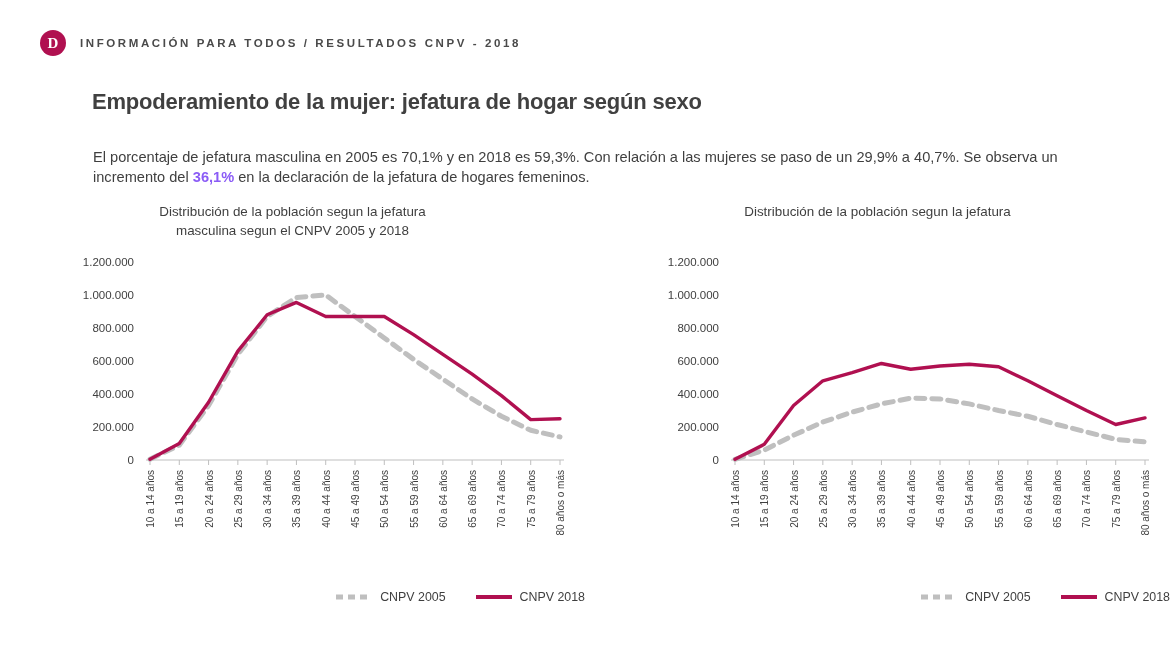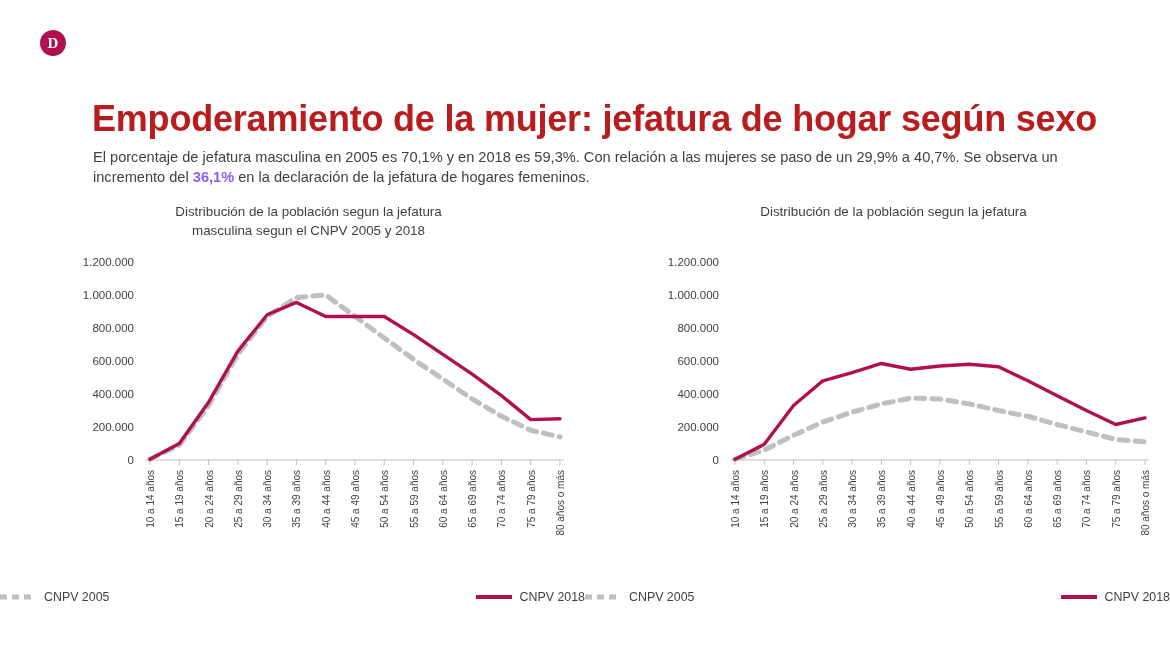--- a/index.html
+++ b/index.html
@@ -43,23 +43,23 @@
     letter-spacing: 2.6px;
     color: #4a4a4a;
     white-space: nowrap;
   }
 
   
   .title {
     position: absolute;
     top: 74px;
     left: 92px;
-    font-size: 36px;
-    font-weight: bold;
-    color: #b91c1c;
+    font-size: 22px;
+    font-weight: bold;
+    color: #404040;
     letter-spacing: -0.2px;
   }
 
   
   .lead {
     position: absolute;
     top: 132px;
     left: 93px;
     width: 990px;
     font-size: 14.6px;
@@ -86,53 +86,53 @@
   }
   .chart-title {
     position: absolute;
     top: 12px;
     left: 0;
     width: 100%;
     text-align: center;
     font-size: 13.4px;
     line-height: 1.45;
     color: #3f3f3f;
-    margin-left: 16px;
   }
   .chart-title .l2 { display: block; }
 
   .plot-wrap {
     position: absolute;
     top: 62px;
     left: 0;
     width: 585px;
     height: 300px;
   }
   .plot-svg { display: block; }
 
   .legend {
     position: absolute;
     bottom: 36px;
     left: 0;
     width: 585px;
     display: flex;
-    justify-content: space-between;
+    justify-content: flex-end;
     align-items: center;
-    gap: 18px;
+    gap: 30px;
     font-size: 12.4px;
     color: #3f3f3f;
   }
   .legend-item { display: flex; align-items: center; gap: 8px; }
   .swatch { display: block; }
 </style>
 </head>
 <body>
 
 <div class="header">
   <div class="logo-badge">D</div>
+  <div class="eyebrow">INFORMACIÓN PARA TODOS / RESULTADOS CNPV - 2018</div>
 </div>
 
 <h1 class="title">Empoderamiento de la mujer: jefatura de hogar según sexo</h1>
 
 <p class="lead"><span>El porcentaje de jefatura masculina en 2005 es 70,1% y en 2018 es 59,3%. Con relación a las mujeres se paso de un 29,9% a 40,7%. Se observa un incremento del </span><span class="hl">36,1%</span><span> en la declaración de la jefatura de hogares femeninos.</span></p>
 
 <div class="charts">
 
   <div class="chart-block">
     <div class="chart-title">

